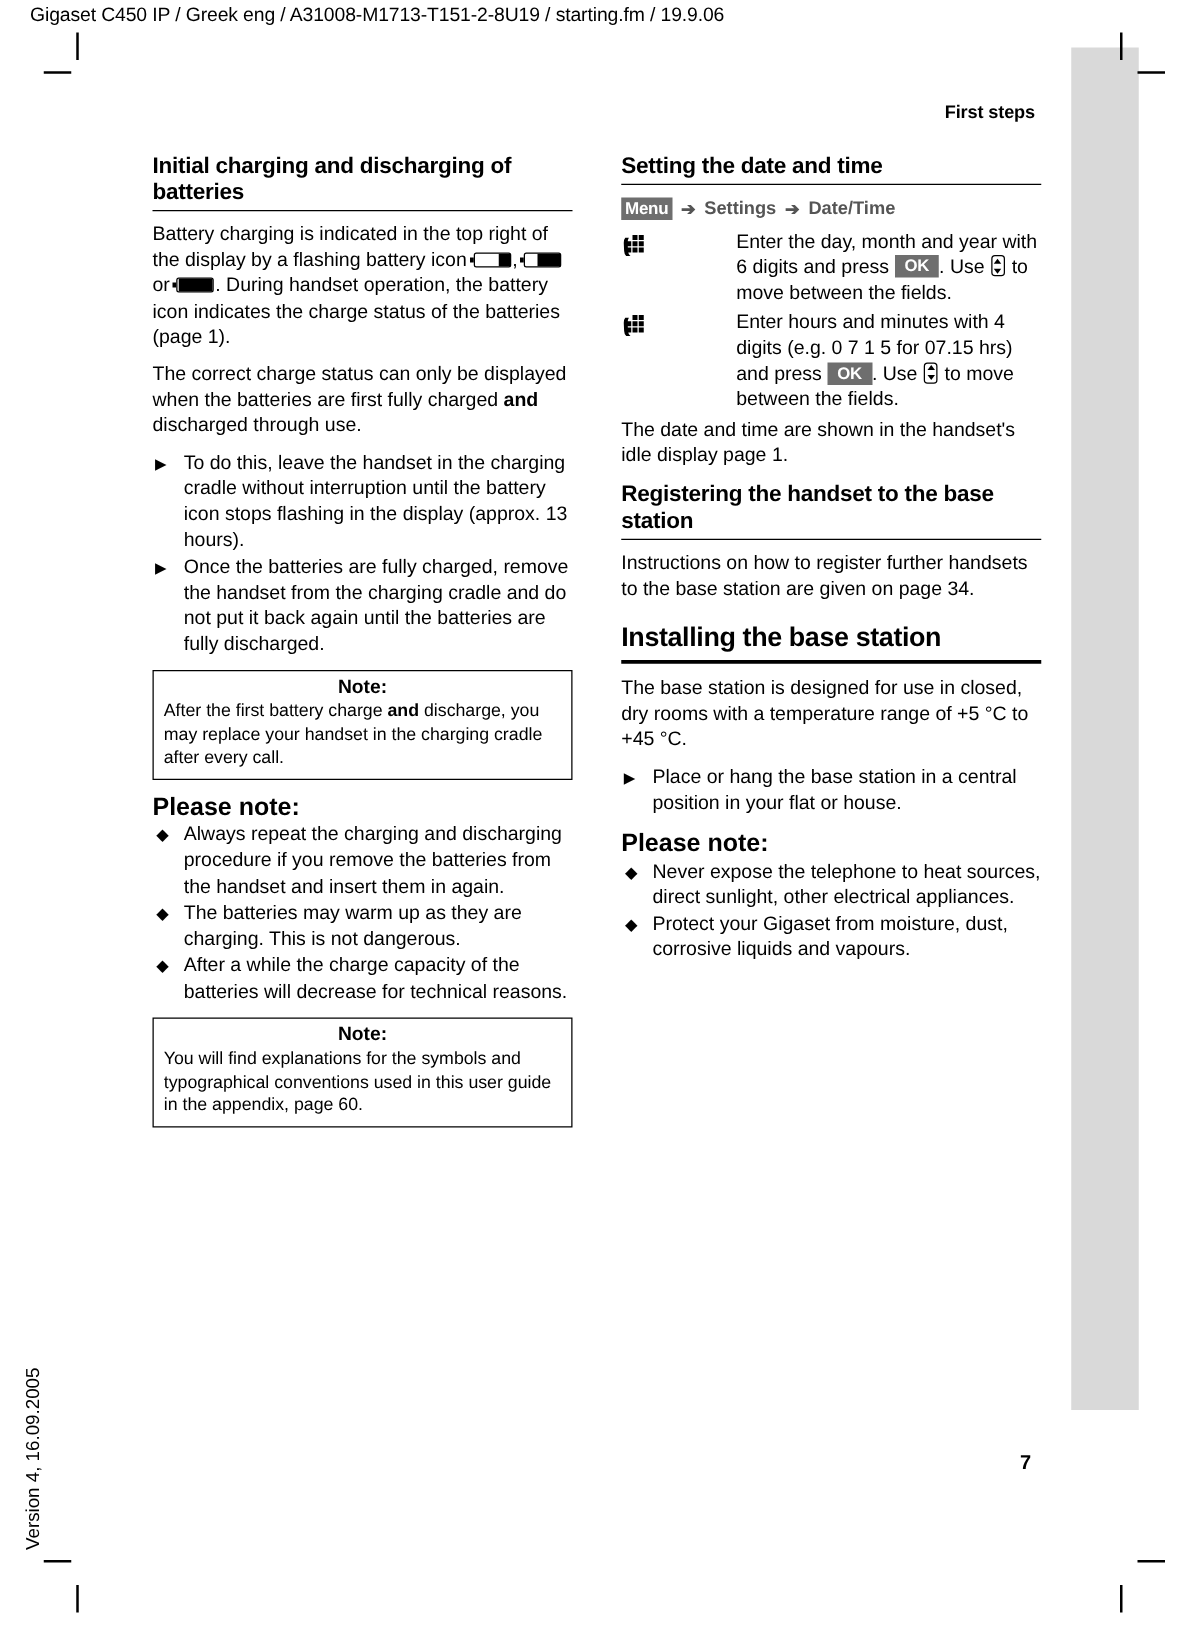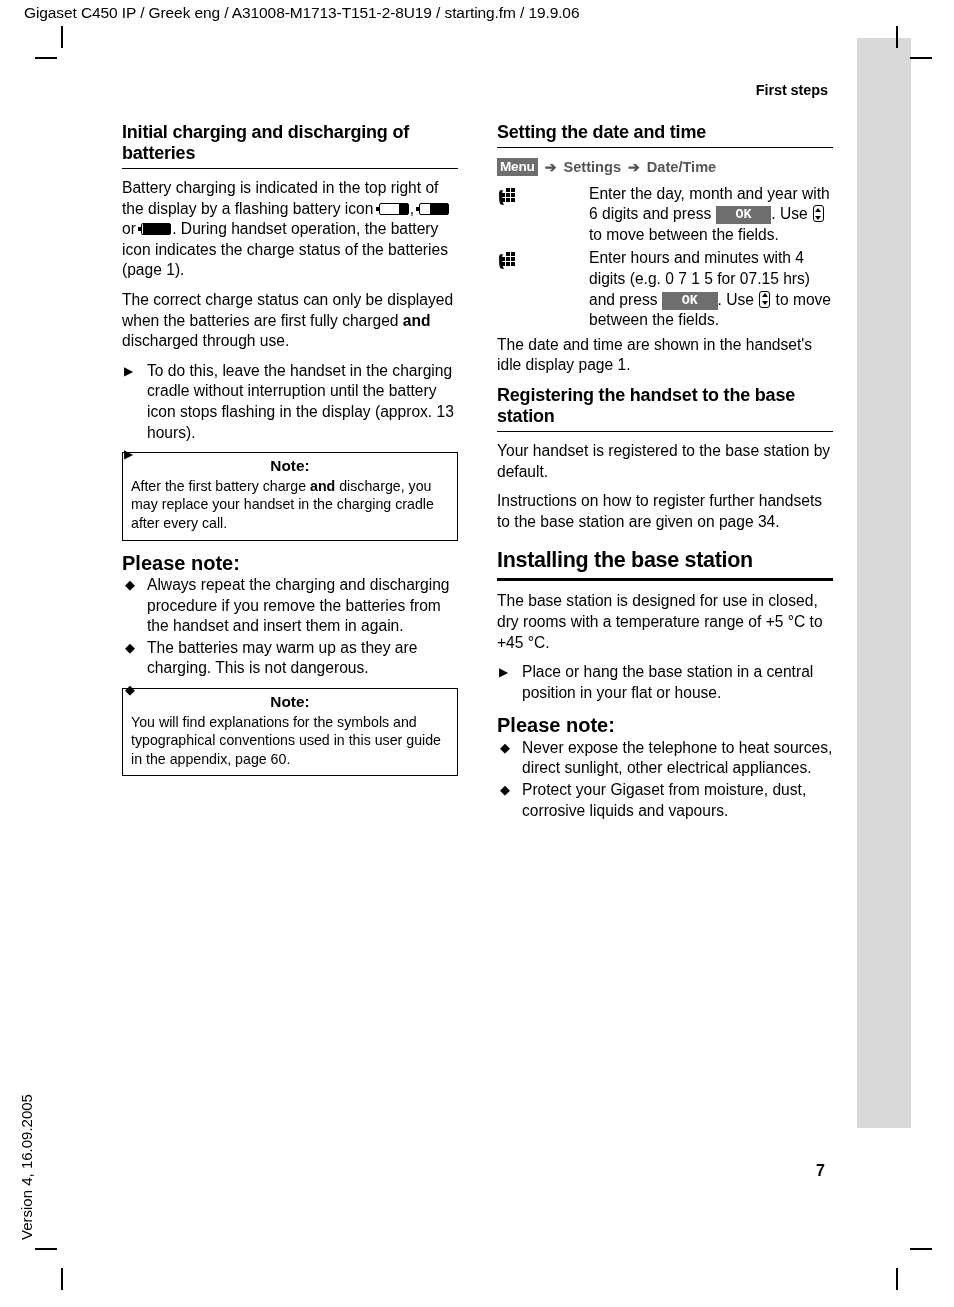--- a/index.html
+++ b/index.html
@@ -164,21 +164,21 @@
     display: inline-block;
     background: #6e6e6e;
     color: #ffffff;
     font-weight: bold;
     font-size: 13.6px;
     line-height: 16px;
     padding: 1px 3px 1px 3px;
     letter-spacing: -0.2px;
     vertical-align: 1px;
   }
-  .badge.ok { font-size: 13.4px; padding: 1px 20px; font-family: Liberation Mono, monospace; }
+  .badge.ok { font-size: 13.4px; padding: 1px 8px; }
   .arrow-r {
     font-size: 14px;
     color: #555;
     font-weight: bold;
   }
 
   
   .step {
     display: flex;
     align-items: flex-start;
@@ -290,20 +290,21 @@
     <span>The correct charge status can only be displayed when the batteries are first fully charged </span><b>and</b><span> discharged through use.</span>
   </p>
 
   <ul class="blist tri">
     <li>
       <span class="bullet">▶</span>
       <span>To do this, leave the handset in the charging cradle without interruption until the battery icon stops flashing in the display (approx. 13 hours).</span>
     </li>
     <li>
       <span class="bullet">▶</span>
+      <span>Once the batteries are fully charged, remove the handset from the charging cradle and do not put it back again until the batteries are fully discharged.</span>
     </li>
   </ul>
 
   <div class="note-box">
     <span class="note-title">Note:</span>
     <span>After the first battery charge </span><b>and</b><span> discharge, you may replace your handset in the charging cradle after every call.</span>
   </div>
 
   <p class="please-note">Please note:</p>
 
@@ -311,20 +312,21 @@
     <li>
       <span class="bullet">◆</span>
       <span>Always repeat the charging and discharging procedure if you remove the batteries from the handset and insert them in again.</span>
     </li>
     <li>
       <span class="bullet">◆</span>
       <span>The batteries may warm up as they are charging. This is not dangerous.</span>
     </li>
     <li>
       <span class="bullet">◆</span>
+      <span>After a while the charge capacity of the batteries will decrease for technical reasons.</span>
     </li>
   </ul>
 
   <div class="note-box">
     <span class="note-title">Note:</span>
     <span>You will find explanations for the symbols and typographical conventions used in this user guide in the appendix, page 60.</span>
   </div>
 
 </div>
 
@@ -377,21 +379,20 @@
     <div class="step-text">
       <span>Enter hours and minutes with 4 digits (e.g. 0 7 1 5 for 07.15 hrs) and press </span><span class="badge ok">OK</span><span>. Use </span><span class="navkey"></span><span> to move between the fields.</span>
     </div>
   </div>
 
   <p class="para" style="margin-top:4px">The date and time are shown in the handset's idle display page 1.</p>
 
   <h2 class="h-sub">Registering the handset to the base station</h2>
   <hr class="rule-thin">
 
-  <p class="para">Your handset is registered to the base station by default.</p>
   <p class="para">Instructions on how to register further handsets to the base station are given on page 34.</p>
 
   <h2 class="h-main" style="margin-top:16px">Installing the base station</h2>
   <hr class="rule-thick">
 
   <p class="para">The base station is designed for use in closed, dry rooms with a temperature range of +5 °C to +45 °C.</p>
 
   <ul class="blist tri">
     <li>
       <span class="bullet">▶</span>

